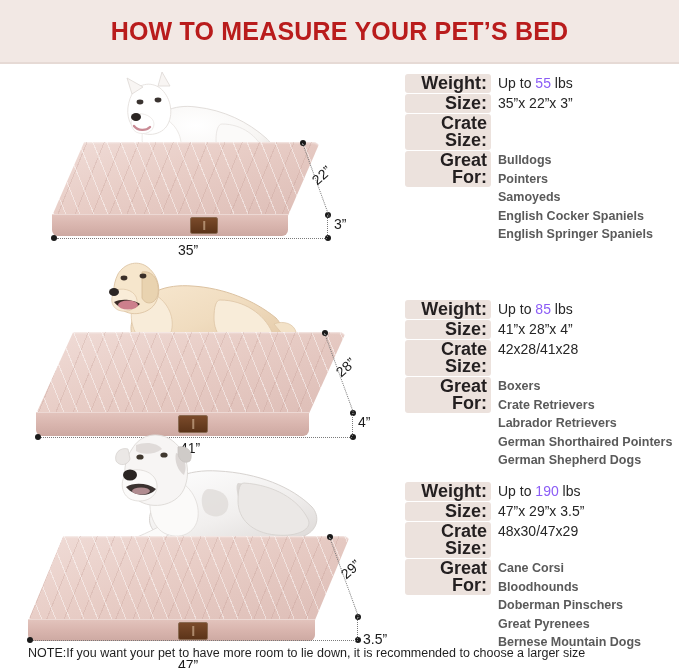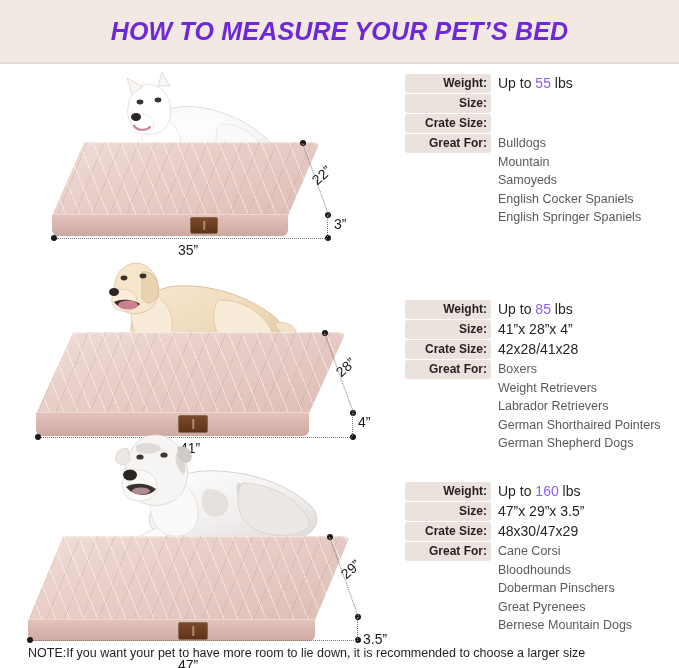--- a/index.html
+++ b/index.html
@@ -25,23 +25,22 @@
     background: #f2e8e4;
     display: flex;
     align-items: center;
     justify-content: center;
   }
   .header-title {
     font-family: "Liberation Sans", sans-serif;
     font-weight: bold;
     font-size: 25px;
     letter-spacing: 0.2px;
-    color: #6d28d9;
+    color: #b91c1c;
     white-space: nowrap;
-    font-style: italic;
   }
   .header-rule {
     position: absolute;
     left: 0; top: 62px;
     width: 679px;
     height: 2px;
     background: #e6dad5;
   }
 
   
@@ -142,41 +141,42 @@
     display: flex;
     align-items: flex-start;
     margin-bottom: 1px;
   }
   .spec-key {
     width: 86px;
     flex: 0 0 86px;
     background: #ece2dd;
     color: #231f20;
     font-weight: bold;
-    font-size: 12px;
+    font-size: 18px;
     line-height: 17px;
     text-align: right;
     padding: 1px 4px 1px 0;
     border-radius: 3px;
     box-sizing: border-box;
   }
   .spec-val {
     flex: 1;
     padding-left: 7px;
     font-size: 14px;
     line-height: 19px;
     color: #262626;
   }
   .hl {
     color: #8b5cf6;
   }
   .breed-list {
     list-style: none;
     margin: 0;
     padding: 0;
+    font-weight: bold;
   }
   .breed-list li {
     font-size: 12.5px;
     line-height: 18.5px;
     color: #5a5a5a;
     white-space: nowrap;
   }
 
   
   .footer-note {
@@ -254,29 +254,30 @@
     <div class="dim-label" style="left:178px; top:176px;">35”</div>
   </div>
 
   <div class="spec" style="top:8px;">
     <div class="spec-row">
       <div class="spec-key">Weight:</div>
       <div class="spec-val"><span>Up to </span><span class="hl">55</span><span> lbs</span></div>
     </div>
     <div class="spec-row">
       <div class="spec-key">Size:</div>
+      <div class="spec-val">35”x 22”x 3”</div>
     </div>
     <div class="spec-row">
       <div class="spec-key">Crate Size:</div>
     </div>
     <div class="spec-row">
       <div class="spec-key">Great For:</div>
       <ul class="breed-list" style="padding-left:7px;">
         <li>Bulldogs</li>
-        <li>Mountain</li>
+        <li>Pointers</li>
         <li>Samoyeds</li>
         <li>English Cocker Spaniels</li>
         <li>English Springer Spaniels</li>
       </ul>
     </div>
   </div>
 </div>
 
 <div class="section" id="section-1">
 
@@ -347,21 +348,21 @@
       <div class="spec-val">41”x 28”x 4”</div>
     </div>
     <div class="spec-row">
       <div class="spec-key">Crate Size:</div>
       <div class="spec-val">42x28/41x28</div>
     </div>
     <div class="spec-row">
       <div class="spec-key">Great For:</div>
       <ul class="breed-list" style="padding-left:7px;">
         <li>Boxers</li>
-        <li>Weight Retrievers</li>
+        <li>Crate Retrievers</li>
         <li>Labrador Retrievers</li>
         <li>German Shorthaired Pointers</li>
         <li>German Shepherd Dogs</li>
       </ul>
     </div>
   </div>
 </div>
 
 <div class="section" id="section-2">
 
@@ -422,21 +423,21 @@
     <div class="dim-label" style="left:363px; top:198px;">3.5”</div>
 
     <div class="dim-dot" style="left:27px; top:204px;"></div>
     <div class="dim-line" style="left:33px; top:207px; width:325px;"></div>
     <div class="dim-label" style="left:178px; top:224px;">47”</div>
   </div>
 
   <div class="spec" style="top:49px;">
     <div class="spec-row">
       <div class="spec-key">Weight:</div>
-      <div class="spec-val"><span>Up to </span><span class="hl">160</span><span> lbs</span></div>
+      <div class="spec-val"><span>Up to </span><span class="hl">190</span><span> lbs</span></div>
     </div>
     <div class="spec-row">
       <div class="spec-key">Size:</div>
       <div class="spec-val">47”x 29”x 3.5”</div>
     </div>
     <div class="spec-row">
       <div class="spec-key">Crate Size:</div>
       <div class="spec-val">48x30/47x29</div>
     </div>
     <div class="spec-row">

